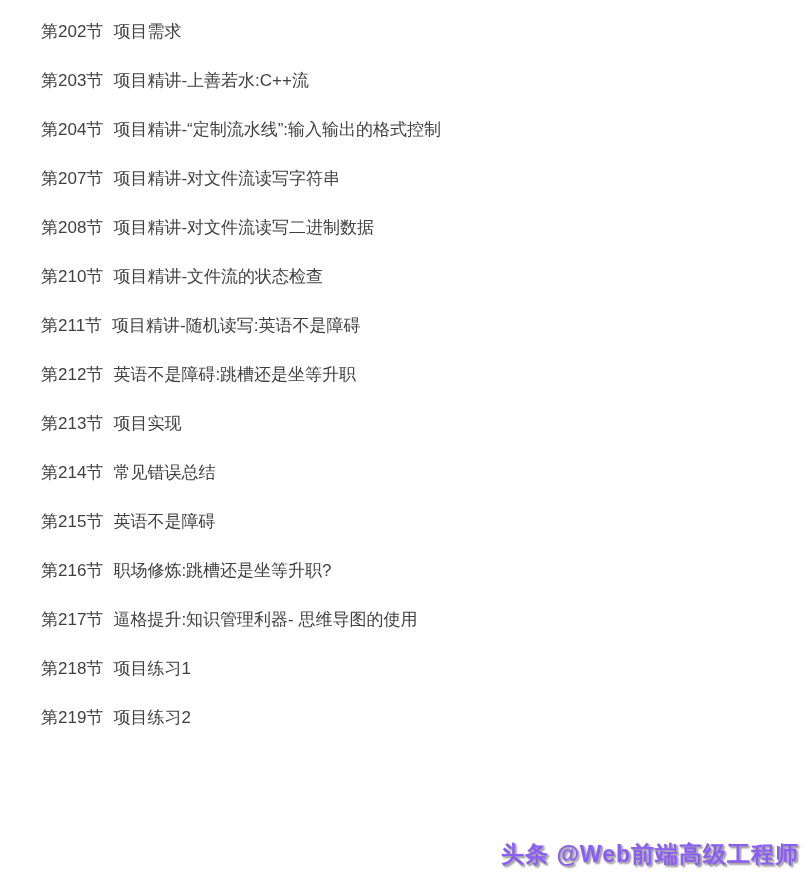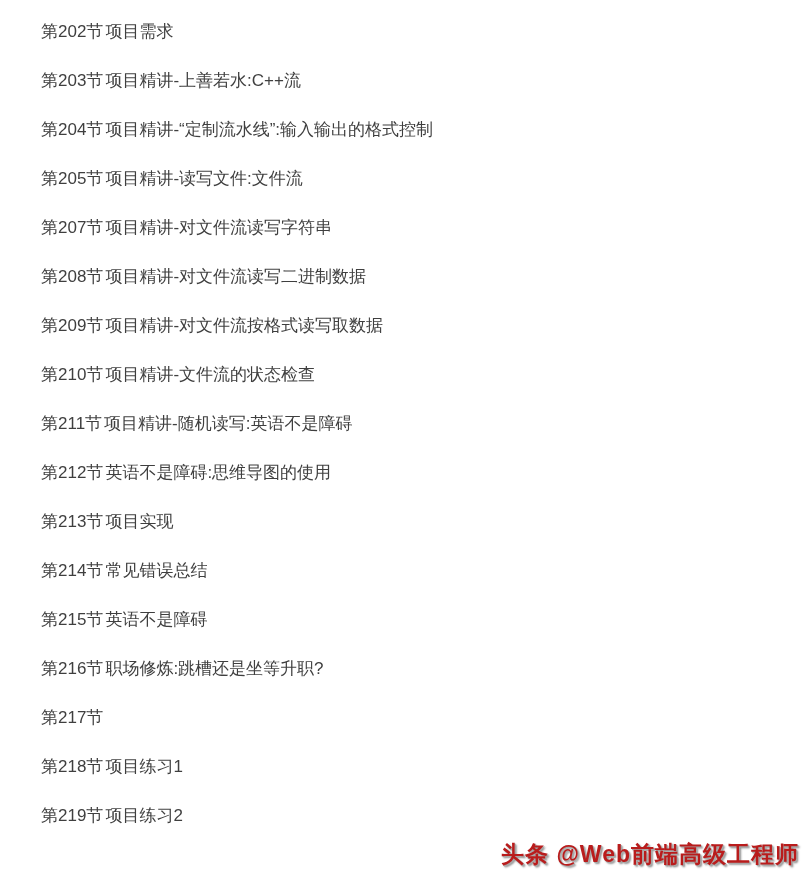--- a/index.html
+++ b/index.html
@@ -19,30 +19,30 @@
   }
   .course-line {
     height: 49px;
     display: flex;
     align-items: center;
     font-size: 17px;
     color: #3f3f3f;
     white-space: nowrap;
   }
   .course-line .sec {
-    margin-right: 2px;
+    margin-right: 10px;
   }
   .watermark {
     position: absolute;
     right: 10px;
     bottom: 8px;
     font-size: 23px;
     font-weight: bold;
     white-space: nowrap;
-    color: #b91c1c;
+    color: #8b5cf6;
     text-shadow: 1px 1px 0 #a9a9a9, 2px 2px 2px #8f8f8f;
     letter-spacing: 1px;
   }
 </style>
 </head>
 <body>
 
 <div class="course-list">
   <div class="course-line">
     <span class="sec">第202节</span>
@@ -50,65 +50,58 @@
   </div>
   <div class="course-line">
     <span class="sec">第203节</span>
     <span class="title">项目精讲-上善若水:C++流</span>
   </div>
   <div class="course-line">
     <span class="sec">第204节</span>
     <span class="title">项目精讲-“定制流水线”:输入输出的格式控制</span>
   </div>
   <div class="course-line">
-    <span class="sec">第205节</span>
-    <span class="title">项目精讲-读写文件:文件流</span>
-  </div>
-  <div class="course-line">
     <span class="sec">第207节</span>
     <span class="title">项目精讲-对文件流读写字符串</span>
   </div>
   <div class="course-line">
     <span class="sec">第208节</span>
     <span class="title">项目精讲-对文件流读写二进制数据</span>
-  </div>
-  <div class="course-line">
-    <span class="sec">第209节</span>
-    <span class="title">项目精讲-对文件流按格式读写取数据</span>
   </div>
   <div class="course-line">
     <span class="sec">第210节</span>
     <span class="title">项目精讲-文件流的状态检查</span>
   </div>
   <div class="course-line">
     <span class="sec">第211节</span>
     <span class="title">项目精讲-随机读写:英语不是障碍</span>
   </div>
   <div class="course-line">
     <span class="sec">第212节</span>
-    <span class="title">英语不是障碍:思维导图的使用</span>
+    <span class="title">英语不是障碍:跳槽还是坐等升职</span>
   </div>
   <div class="course-line">
     <span class="sec">第213节</span>
     <span class="title">项目实现</span>
   </div>
   <div class="course-line">
     <span class="sec">第214节</span>
     <span class="title">常见错误总结</span>
   </div>
   <div class="course-line">
     <span class="sec">第215节</span>
     <span class="title">英语不是障碍</span>
   </div>
   <div class="course-line">
     <span class="sec">第216节</span>
     <span class="title">职场修炼:跳槽还是坐等升职?</span>
   </div>
   <div class="course-line">
     <span class="sec">第217节</span>
+    <span class="title">逼格提升:知识管理利器- 思维导图的使用</span>
   </div>
   <div class="course-line">
     <span class="sec">第218节</span>
     <span class="title">项目练习1</span>
   </div>
   <div class="course-line">
     <span class="sec">第219节</span>
     <span class="title">项目练习2</span>
   </div>
 </div>

